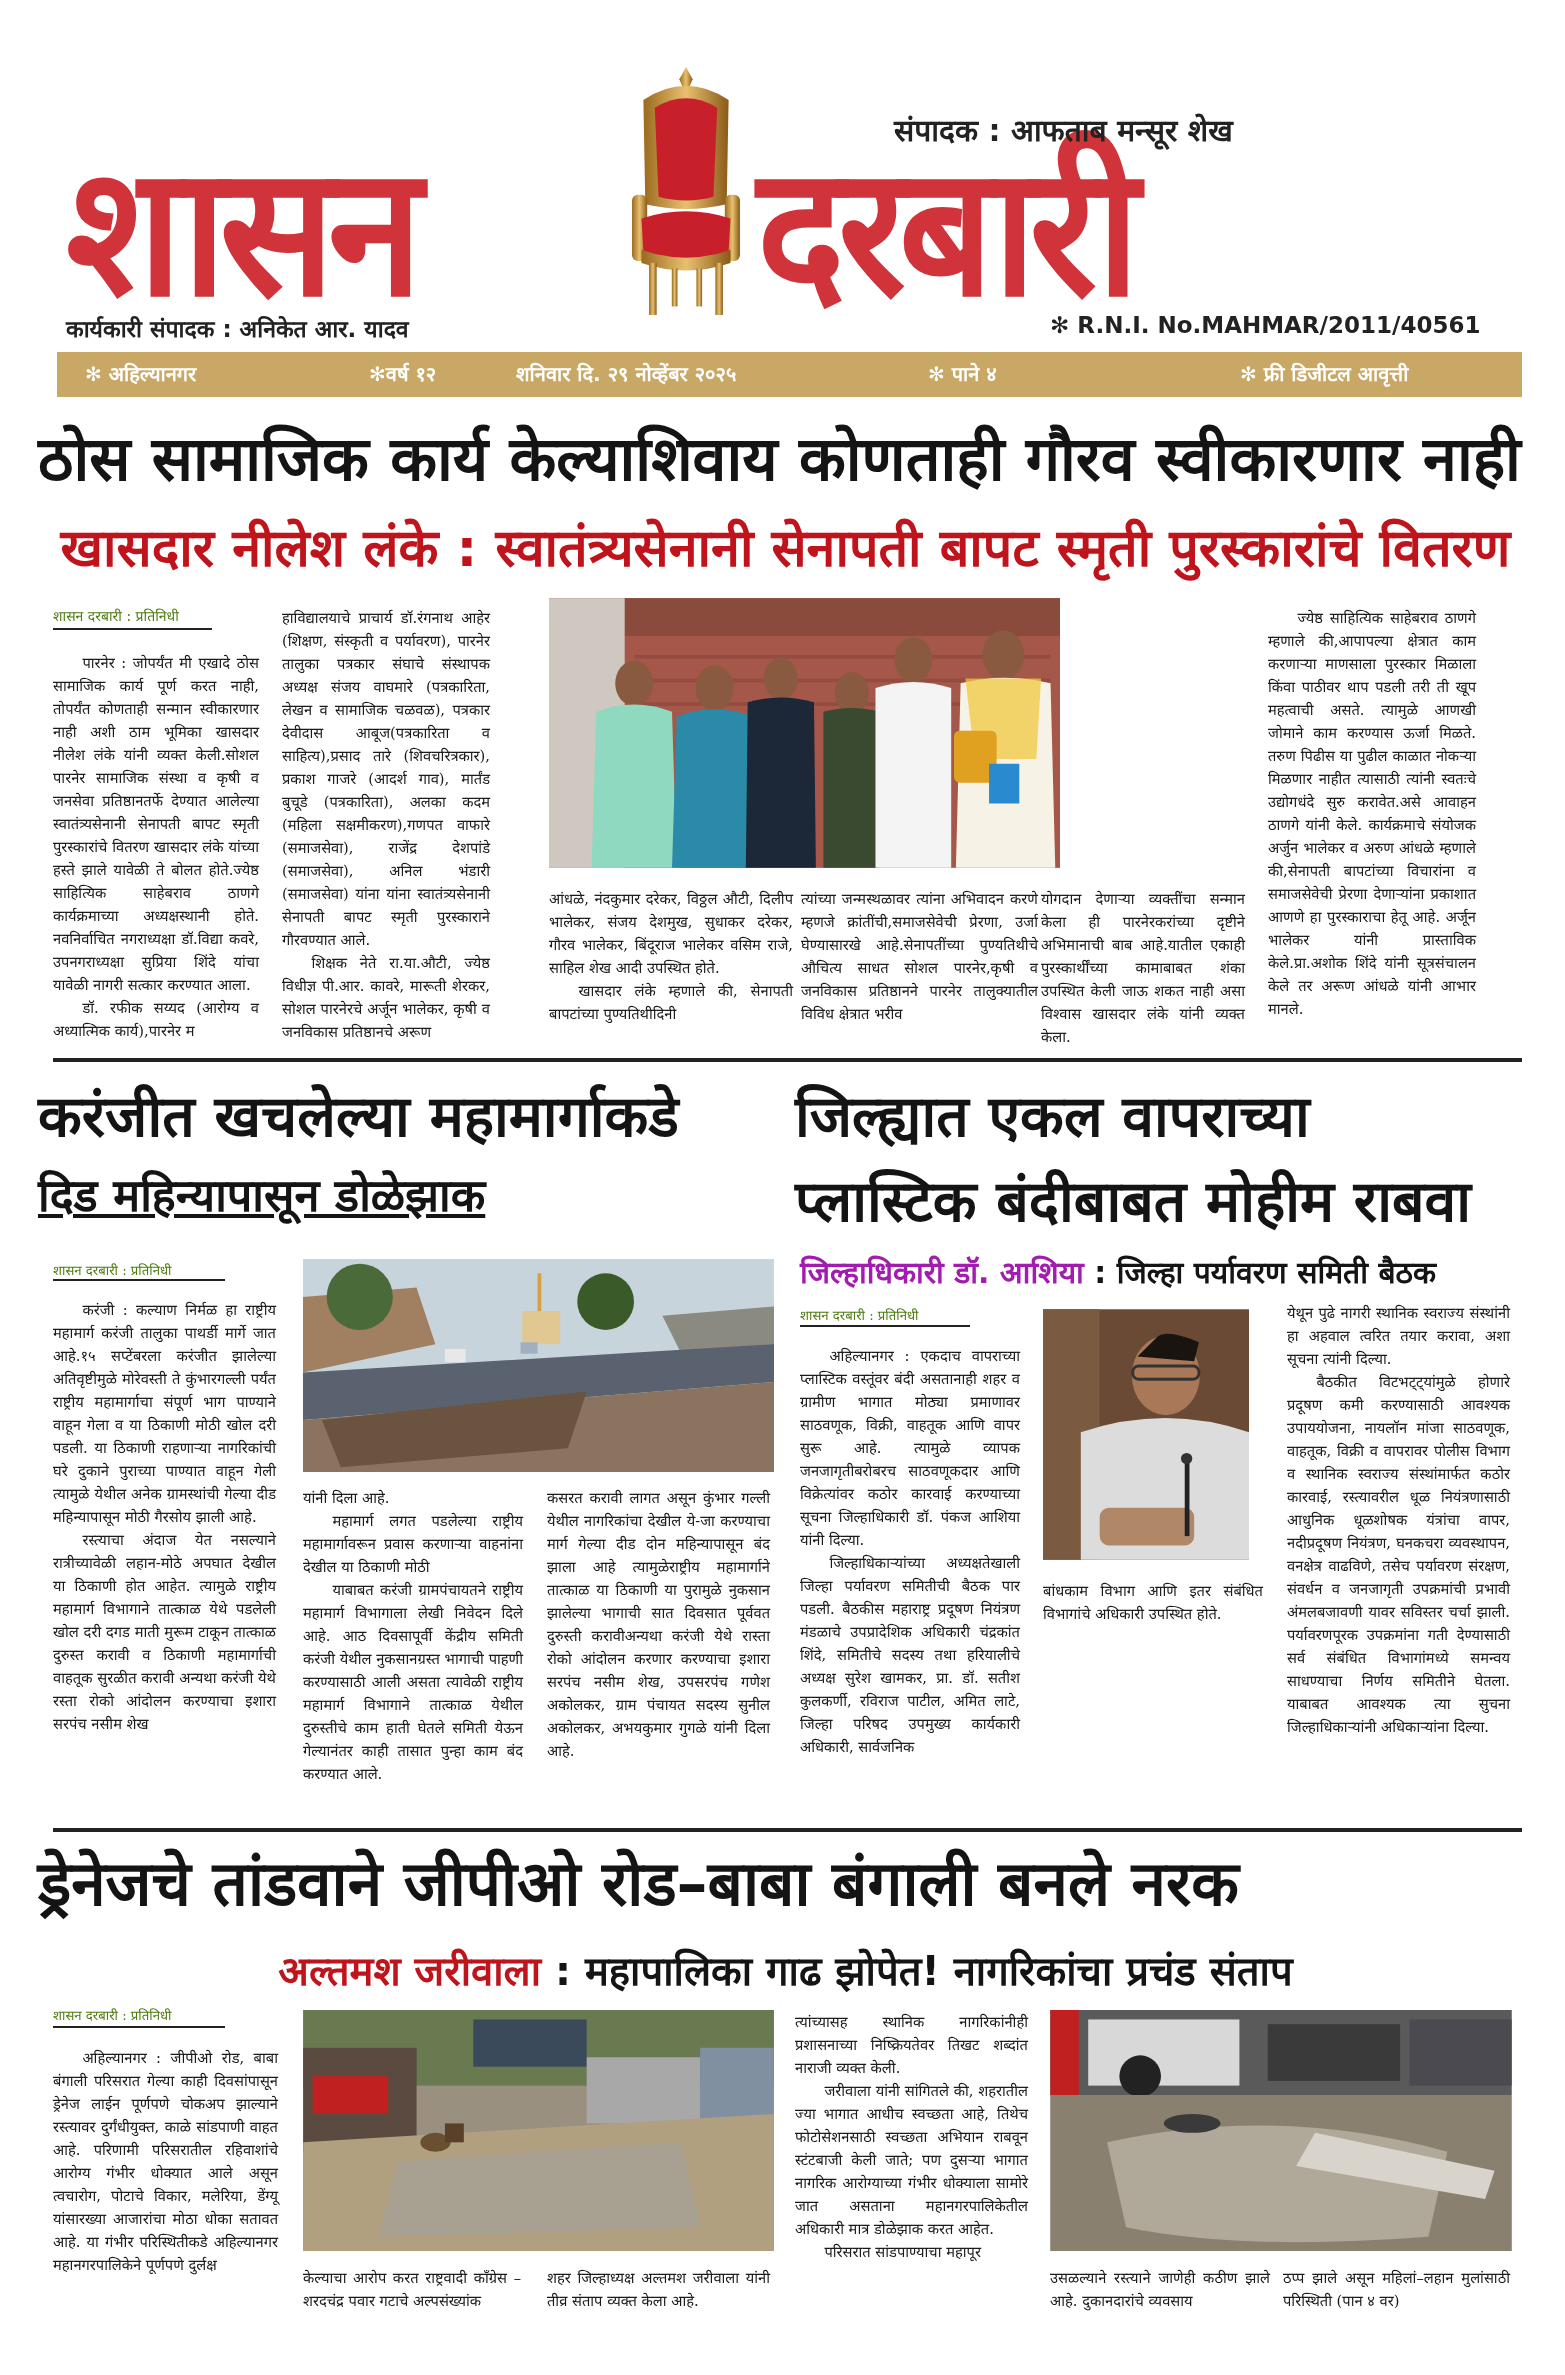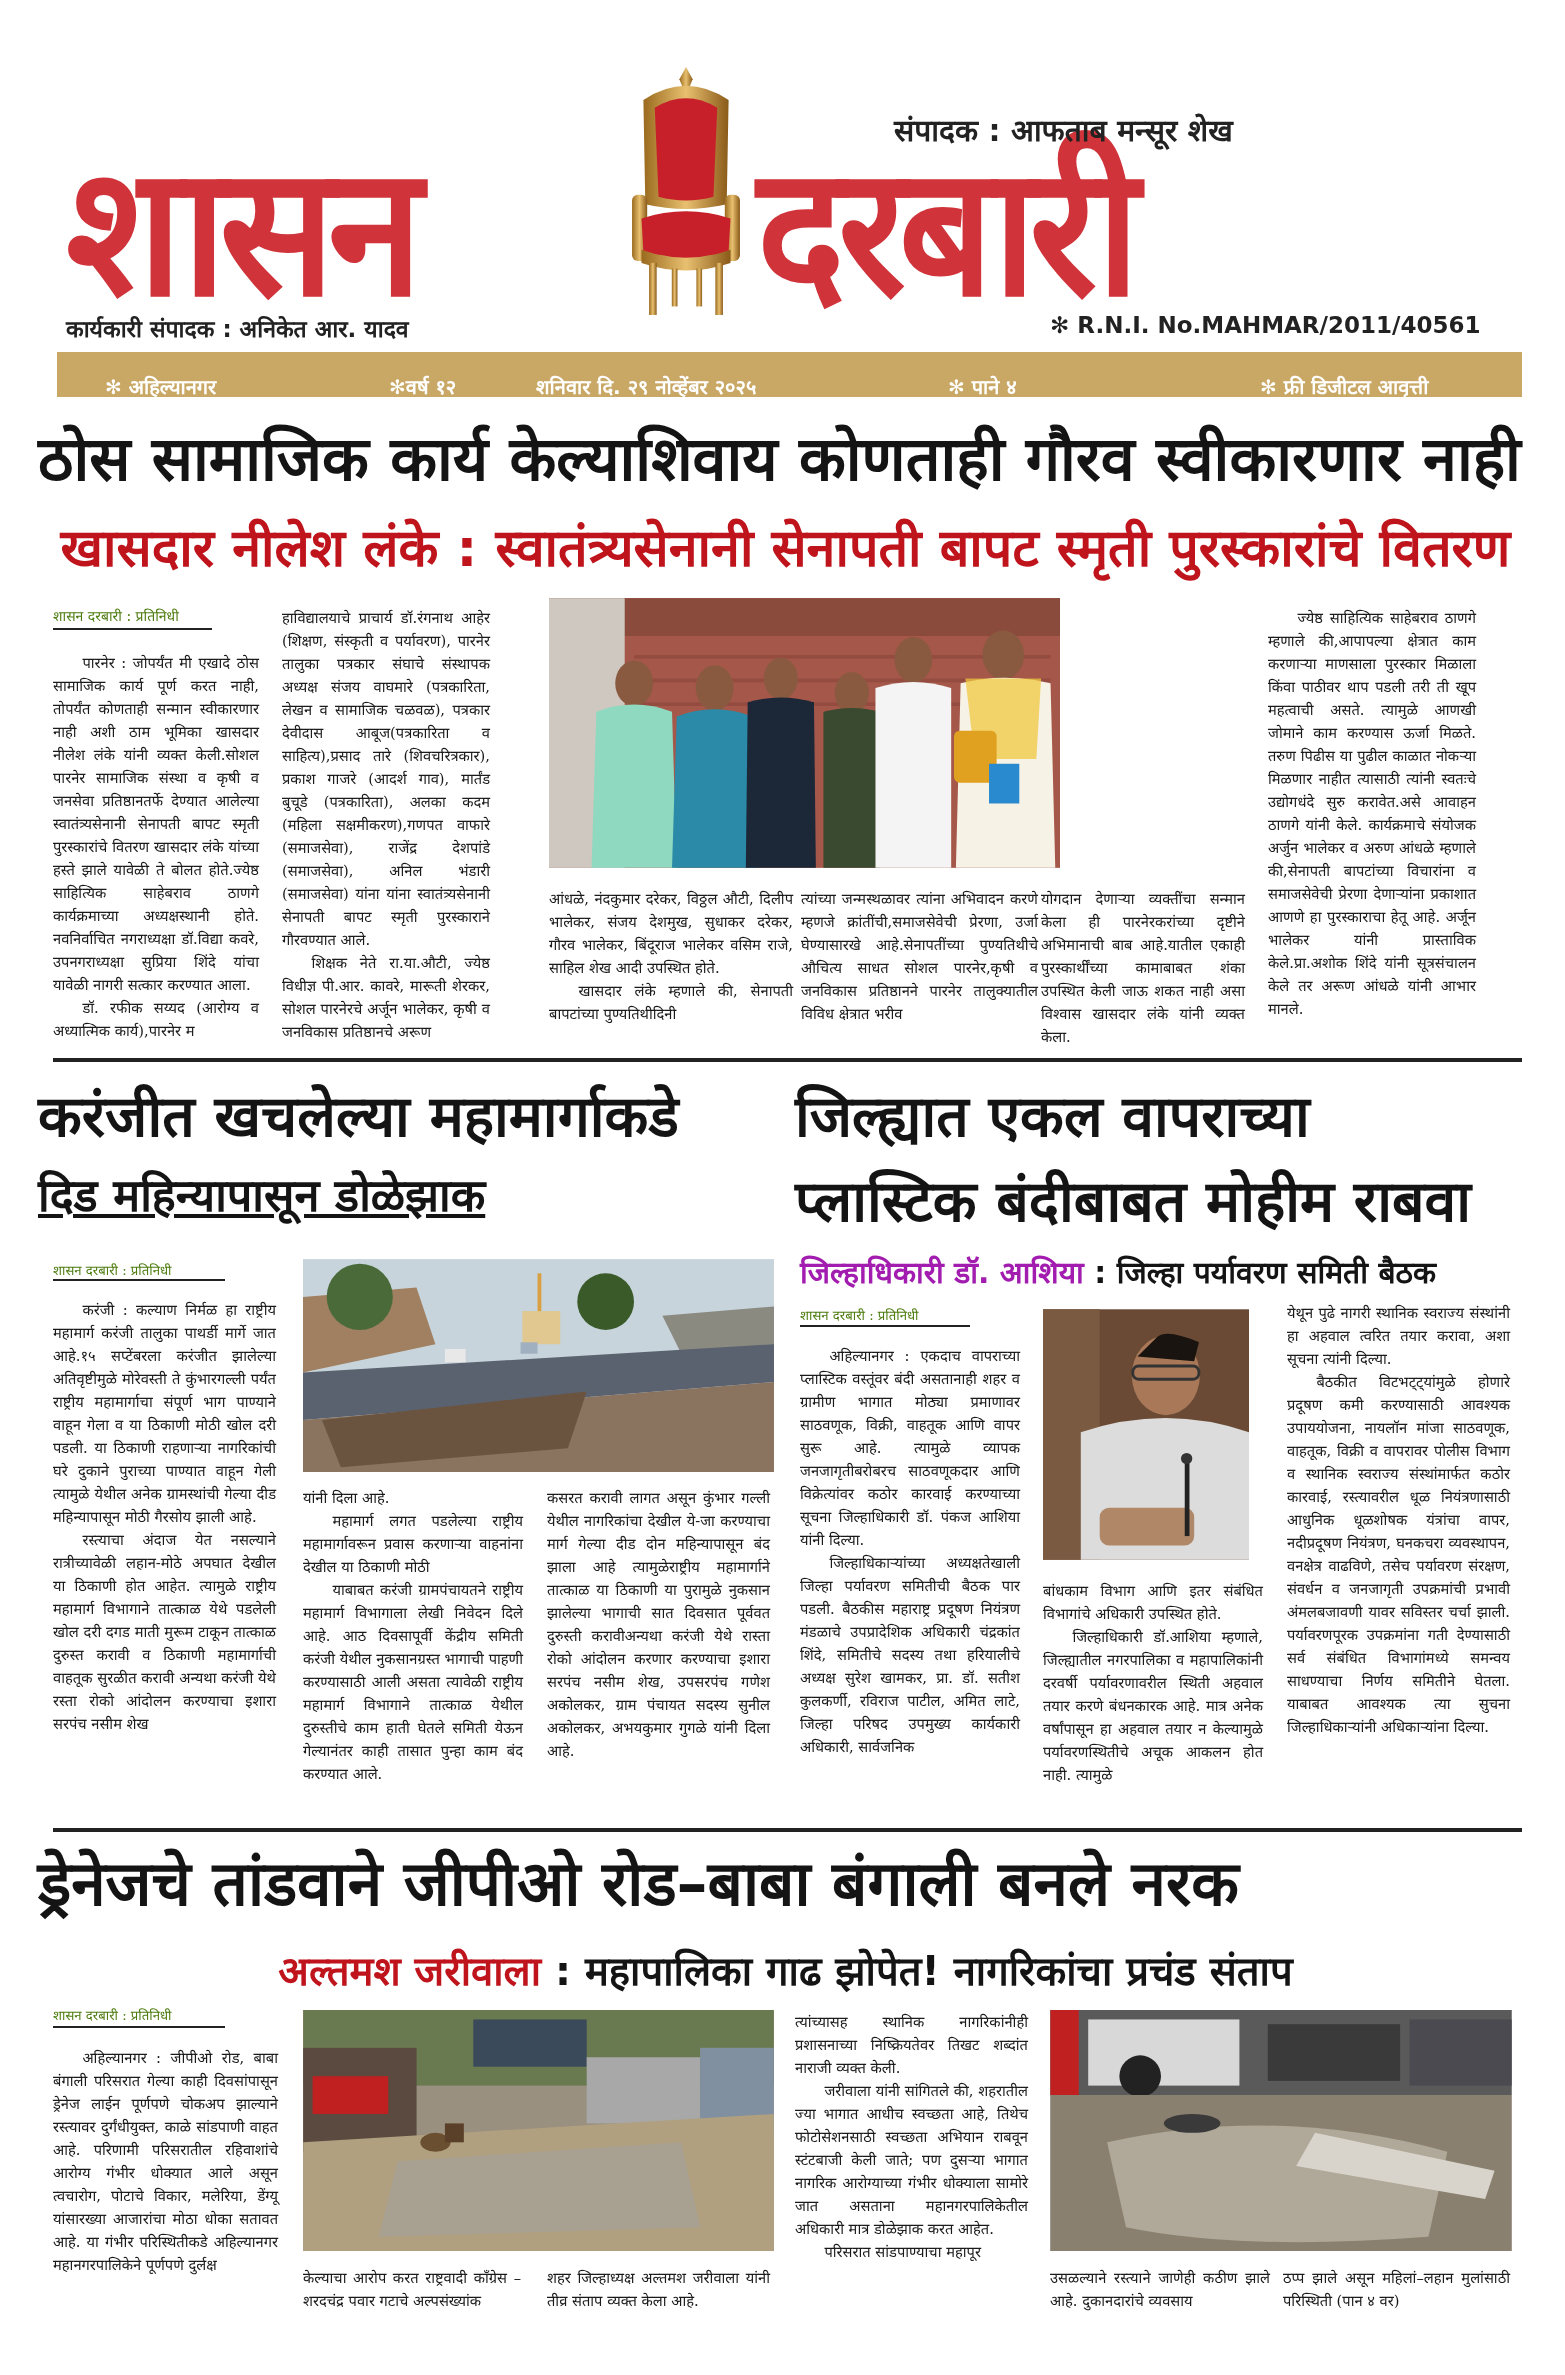--- a/index.html
+++ b/index.html
@@ -7,21 +7,21 @@
   body{font-family:"DejaVu Sans",sans-serif;color:#111;position:relative;}
   .abs{position:absolute;}
   
   .mast-left{left:66px;top:142px;font-size:180px;font-weight:bold;color:#d0343a;letter-spacing:-7.6px;line-height:1;font-family:"DejaVu Sans",sans-serif;transform:scaleX(0.95);transform-origin:left;}
   .mast-right{left:757px;top:142px;font-size:180px;font-weight:bold;color:#d0343a;letter-spacing:-7.6px;line-height:1;font-family:"DejaVu Sans",sans-serif;transform:scaleX(0.92);transform-origin:left;}
   .chair{left:615px;top:62px;width:142px;height:256px;}
   .editor{left:894px;top:109px;font-size:30px;font-weight:bold;color:#222;}
   .exec-editor{left:66px;top:312px;font-size:23px;font-weight:bold;color:#222;}
   .rni{left:1050px;top:312px;font-size:23px;font-weight:bold;color:#222;}
   .infobar{left:57px;top:352px;width:1465px;height:45px;background:#c9a866;display:flex;align-items:center;color:#fff;font-weight:bold;font-size:20px;}
-  .infobar span{position:absolute;top:21px;margin-left:20px;}
+  .infobar span{position:absolute;top:8px;}
   
   .h1{font-weight:bold;color:#141414;white-space:nowrap;line-height:1;}
   .sub-red{color:#c0141c;font-weight:bold;text-align:center;white-space:nowrap;line-height:1;}
   .body-col{font-family:"DejaVu Serif",serif;font-size:14.7px;line-height:23px;text-align:justify;color:#1a1a1a;}
   .byline{font-family:"DejaVu Serif",serif;font-size:14px;color:#4d7c0f;}
   .byline-rule{height:1.9px;background:#222;}
   .rule{height:3.8px;background:#222;}
   .photo{overflow:hidden;}
   .ind{text-indent:2em;}
 </style>
@@ -187,21 +187,20 @@
     <rect x="95" y="60" width="70" height="14" rx="6" fill="none" stroke="#333" stroke-width="3"></rect>
     <path d="M40 130 Q130 100 218 130 L218 265 L40 265 Z" fill="#dcdcdc"></path>
     <rect x="60" y="210" width="100" height="40" rx="10" fill="#b08868"></rect>
     <rect x="150" y="160" width="5" height="80" fill="#222"></rect>
     <circle cx="152" cy="158" r="6" fill="#333"></circle>
   </svg>
 </div>
 
 <div class="abs body-col" style="left:1043px;top:1579px;width:220px;">
   <p>बांधकाम विभाग आणि इतर संबंधित विभागांचे अधिकारी उपस्थित होते.</p>
-  <p class="ind">जिल्हाधिकारी डॉ.आशिया म्हणाले, जिल्ह्यातील नगरपालिका व महापालिकांनी दरवर्षी पर्यावरणावरील स्थिती अहवाल तयार करणे बंधनकारक आहे. मात्र अनेक वर्षांपासून हा अहवाल तयार न केल्यामुळे पर्यावरणस्थितीचे अचूक आकलन होत नाही. त्यामुळे</p>
 </div>
 <div class="abs body-col" style="left:1287px;top:1301px;width:223px;">
   <p>येथून पुढे नागरी स्थानिक स्वराज्य संस्थांनी हा अहवाल त्वरित तयार करावा, अशा सूचना त्यांनी दिल्या.</p>
   <p class="ind">बैठकीत विटभट्ट्यांमुळे होणारे प्रदूषण कमी करण्यासाठी आवश्यक उपाययोजना, नायलॉन मांजा साठवणूक, वाहतूक, विक्री व वापरावर पोलीस विभाग व स्थानिक स्वराज्य संस्थांमार्फत कठोर कारवाई, रस्त्यावरील धूळ नियंत्रणासाठी आधुनिक धूळशोषक यंत्रांचा वापर, नदीप्रदूषण नियंत्रण, घनकचरा व्यवस्थापन, वनक्षेत्र वाढविणे, तसेच पर्यावरण संरक्षण, संवर्धन व जनजागृती उपक्रमांची प्रभावी अंमलबजावणी यावर सविस्तर चर्चा झाली. पर्यावरणपूरक उपक्रमांना गती देण्यासाठी सर्व संबंधित विभागांमध्ये समन्वय साधण्याचा निर्णय समितीने घेतला. याबाबत आवश्यक त्या सुचना जिल्हाधिकाऱ्यांनी अधिकाऱ्यांना दिल्या.</p>
 </div>
 
 <div class="abs rule" style="left:53px;top:1828px;width:1469px;"></div>
 
 <div class="abs h1" style="left:38px;top:1853px;width:1495px;font-size:62px;">ड्रेनेजचे तांडवाने जीपीओ रोड–बाबा बंगाली बनले नरक</div>
 <div class="abs" style="left:38px;top:1942px;width:1495px;text-align:center;font-size:40px;font-weight:bold;white-space:nowrap;">

